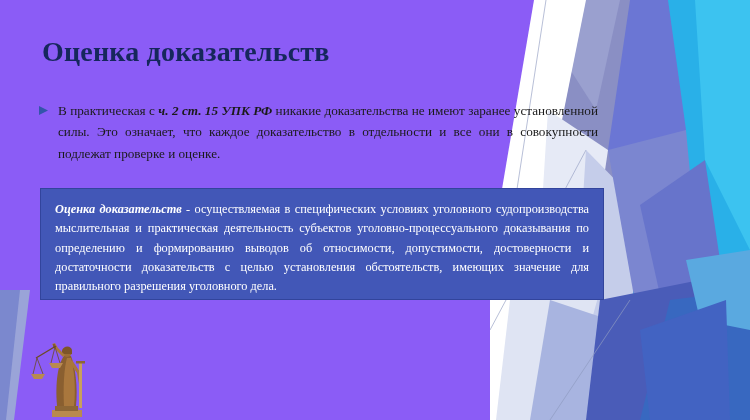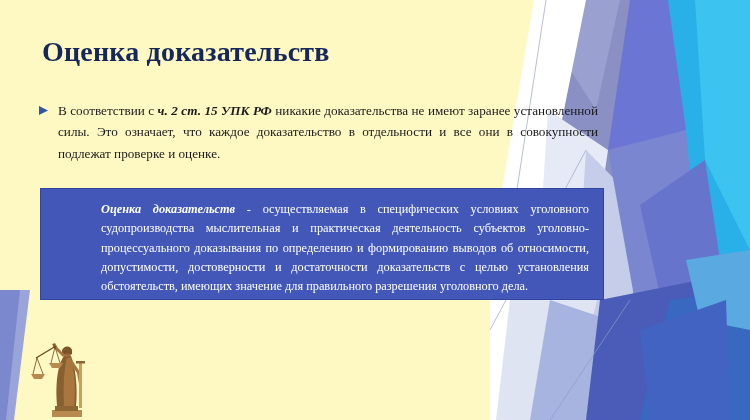--- a/index.html
+++ b/index.html
@@ -4,21 +4,21 @@
 <style>
   html, body {
     margin: 0;
     padding: 0;
     background: #ffffff;
   }
   #slide {
     position: relative;
     width: 750px;
     height: 420px;
-    background: #fef9c3;
+    background: #8b5cf6;
     overflow: hidden;
     font-family: "Liberation Serif", "DejaVu Serif", serif;
   }
 
   
   #deco-right {
     position: absolute;
     top: 0;
     right: 0;
     width: 260px;
@@ -83,21 +83,20 @@
     box-sizing: border-box;
     background: #4257b7;
     border: 1px solid #32449c;
     padding: 11px 14px 10px 14px;
   }
   #callout-text {
     font-size: 12.3px;
     line-height: 1.57;
     color: #ffffff;
     text-align: justify;
-    margin-left: 46px;
   }
   #callout-text .em {
     font-weight: bold;
     font-style: italic;
   }
 
   
   #statue {
     position: absolute;
     left: 24px;
@@ -146,21 +145,21 @@
   </svg>
 
   <div id="title">Оценка доказательств</div>
 
   <div id="bullet-block">
     <div id="bullet-marker">
       <svg width="11" height="11" viewBox="0 0 11 11">
         <polygon points="1,1 10,5.5 1,10" fill="#3355aa"></polygon>
       </svg>
     </div>
-    <div id="bullet-text"><span>В соответствии с </span><span class="em">ч. 2 ст. 15 УПК РФ</span><span> никакие доказательства не имеют заранее установленной силы. Это означает, что каждое доказательство в отдельности и все они в совокупности подлежат проверке и оценке.</span></div>
+    <div id="bullet-text"><span>В практическая с </span><span class="em">ч. 2 ст. 15 УПК РФ</span><span> никакие доказательства не имеют заранее установленной силы. Это означает, что каждое доказательство в отдельности и все они в совокупности подлежат проверке и оценке.</span></div>
   </div>
 
   <div id="callout">
     <div id="callout-text"><span class="em">Оценка доказательств</span><span> - осуществляемая в специфических условиях уголовного судопроизводства мыслительная и практическая деятельность субъектов уголовно-процессуального доказывания по определению и формированию выводов об относимости, допустимости, достоверности и достаточности доказательств с целью установления обстоятельств, имеющих значение для правильного разрешения уголовного дела.</span></div>
   </div>
 
   <svg id="statue" viewBox="0 0 80 88">
 
     <rect x="28" y="78" width="30" height="7" fill="#b98a4e"></rect>
     <rect x="31" y="74" width="23" height="5" fill="#8d6636"></rect>

